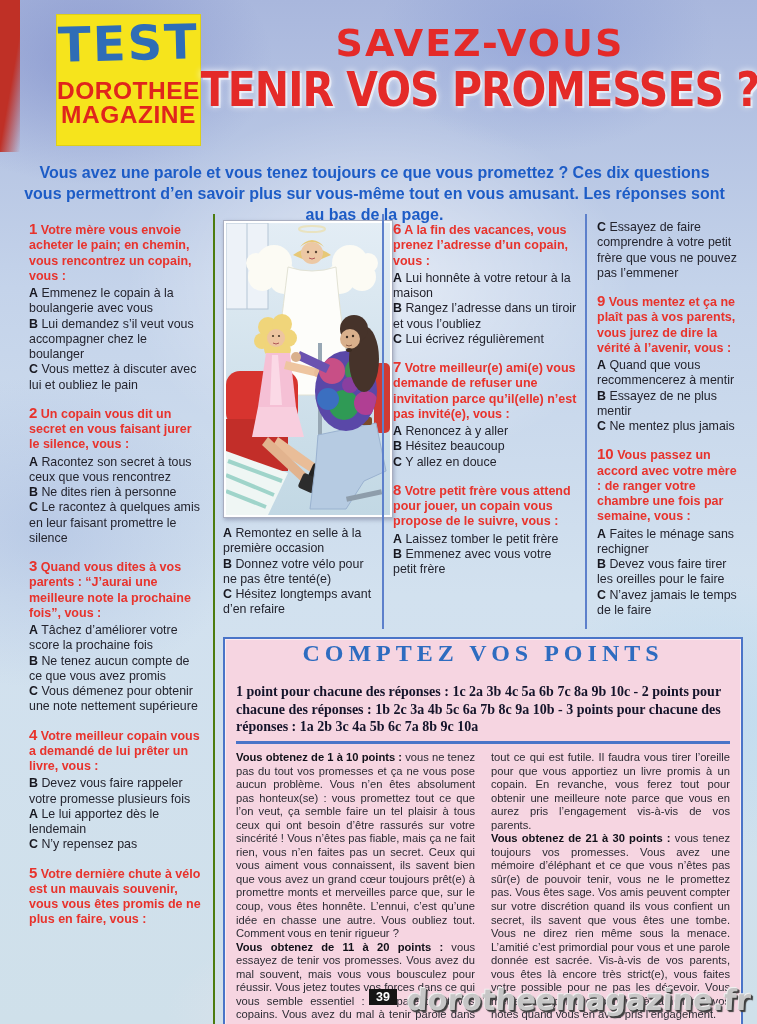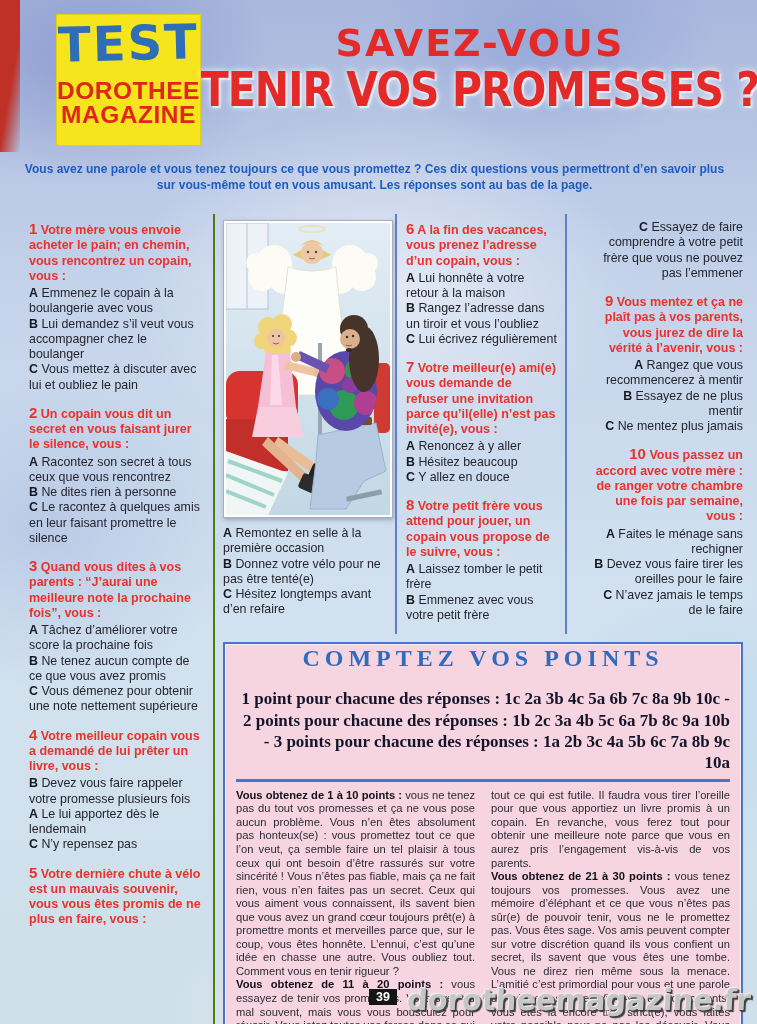--- a/index.html
+++ b/index.html
@@ -26,45 +26,45 @@
   .mag{color:#e0251c;font-weight:700;font-size:24.5px;line-height:.96;margin-top:12px;
     text-align:center;letter-spacing:.5px;}
   .titleblock{flex:1;text-align:center;padding-top:10px;}
   .title1{font-family:"DejaVu Sans",sans-serif;font-weight:900;font-size:38px;line-height:1;
     color:#e42a28;letter-spacing:2px;}
   .title2{font-family:"DejaVu Sans",sans-serif;font-weight:900;font-size:41px;line-height:1.15;
     color:#e42a28;letter-spacing:-1px;transform:scaleY(1.18);transform-origin:top center;
     white-space:nowrap;text-shadow:0 0 7px rgba(255,255,255,.95),2px 2px 0 rgba(255,255,255,.55);}
   
   .intro{position:absolute;top:162px;left:20px;right:28px;text-align:center;
-    color:#1d5cc6;font-weight:700;font-size:12px;line-height:1.32;}
+    color:#1d5cc6;font-weight:700;font-size:16px;line-height:1.32;}
   
   .main{position:absolute;top:214px;left:25px;width:718px;display:flex;}
   .col1{width:190px;box-sizing:border-box;padding:6px 9px 0 4px;border-right:2px solid #4d7c0f;}
   .rightwrap{flex:1;}
   .toprow{display:flex;min-height:410px;}
-  .photocol{width:180px;box-sizing:border-box;padding:6px 5px 0 8px;}
-  .col3{width:170px;box-sizing:border-box;padding:6px 8px 0 9px;border-left:2px solid #5d80cb;}
-  .col4{flex:1;box-sizing:border-box;padding:6px 0 0 21px;border-left:2px solid #5d80cb;text-align:right;}
+  .photocol{width:167px;box-sizing:border-box;padding:6px 5px 0 8px;}
+  .col3{width:203px;box-sizing:border-box;padding:6px 8px 0 9px;border-left:2px solid #5d80cb;}
+  .col4{flex:1;box-sizing:border-box;padding:6px 0 0 10px;border-left:2px solid #5d80cb;}
   .qblock{margin-bottom:11px;}
   .qhead{color:#e8332c;font-weight:700;font-size:12.5px;line-height:1.22;margin:0 0 2px;}
   .qnum{font-size:15px;font-weight:900;}
   .ans{color:#24242e;font-size:12.4px;line-height:1.23;margin:0;}
   .ans b{color:#17171f;}
   
   .photo{width:164px;height:292px;background:#fff;padding:2px;border:1px solid #a9aec0;
     box-shadow:1px 2px 4px rgba(40,40,80,.3);margin:0 0 8px 0;}
   .photo svg{display:block;width:100%;height:100%;}
   
   .points{margin:8px 0 0 8px;background:#f6d5e1;border:2px solid #4a74c8;border-radius:0;
     padding:0 11px 7px;box-shadow:inset 0 0 0 1px rgba(255,255,255,.55);}
   .points-title{text-align:center;font-family:"Liberation Serif",serif;font-weight:700;
     font-size:24px;color:#2e6cc0;letter-spacing:5px;margin:1px 0 2px;}
-  .scoring{font-family:"Liberation Serif",serif;font-weight:700;font-size:17px;
-    color:#14142a;text-align:right;line-height:1.26;margin:16px 0 5px;}
+  .scoring{font-family:"Liberation Serif",serif;font-weight:700;font-size:14px;
+    color:#14142a;text-align:left;line-height:1.26;margin:16px 0 5px;}
   .rule{border-top:3px solid #4a74c8;margin:0 0 7px;}
   .results{column-count:2;column-gap:16px;text-align:justify;
     font-size:11.2px;line-height:1.21;color:#2b2b33;}
   .result{margin:0;}
   .result b{color:#101018;}
   
   .pagenum{position:absolute;left:369px;top:989px;background:#141414;color:#fff;
     font-size:12.5px;font-weight:700;padding:1px 7px;}
   .watermark{position:absolute;right:6px;top:983px;font-family:"DejaVu Sans",sans-serif;
     font-weight:800;font-size:29px;letter-spacing:0;color:#c6c6c6;transform:skewX(-3deg);
@@ -245,21 +245,21 @@
           <p class="ans"><b>B</b> <span>Emmenez avec vous votre petit frère</span></p>
         </div>
       </div>
 
       <div class="col4">
         <div class="qblock">
           <p class="ans"><b>C</b> <span>Essayez de faire comprendre à votre petit frère que vous ne pouvez pas l’emmener</span></p>
         </div>
         <div class="qblock">
           <p class="qhead"><b class="qnum">9</b> <span>Vous mentez et ça ne plaît pas à vos parents, vous jurez de dire la vérité à l’avenir, vous :</span></p>
-          <p class="ans"><b>A</b> <span>Rangez que vous recommencerez à mentir</span></p>
+          <p class="ans"><b>A</b> <span>Quand que vous recommencerez à mentir</span></p>
           <p class="ans"><b>B</b> <span>Essayez de ne plus mentir</span></p>
           <p class="ans"><b>C</b> <span>Ne mentez plus jamais</span></p>
         </div>
         <div class="qblock">
           <p class="qhead"><b class="qnum">10</b> <span>Vous passez un accord avec votre mère : de ranger votre chambre une fois par semaine, vous :</span></p>
           <p class="ans"><b>A</b> <span>Faites le ménage sans rechigner</span></p>
           <p class="ans"><b>B</b> <span>Devez vous faire tirer les oreilles pour le faire</span></p>
           <p class="ans"><b>C</b> <span>N’avez jamais le temps de le faire</span></p>
         </div>
       </div>

